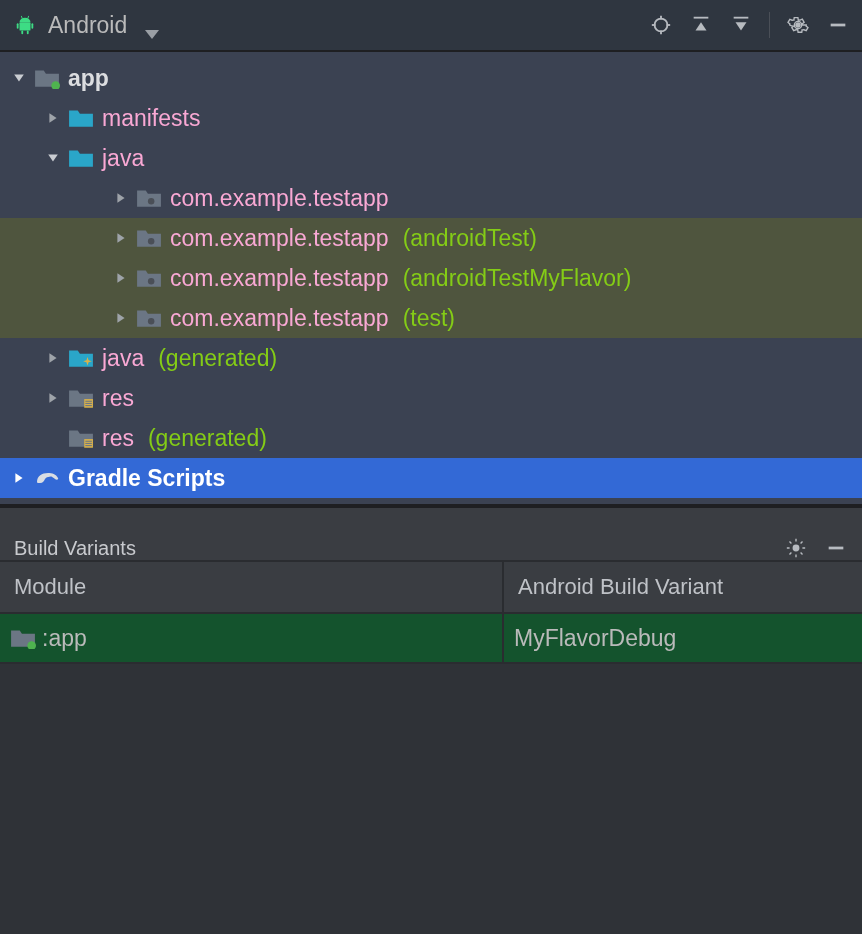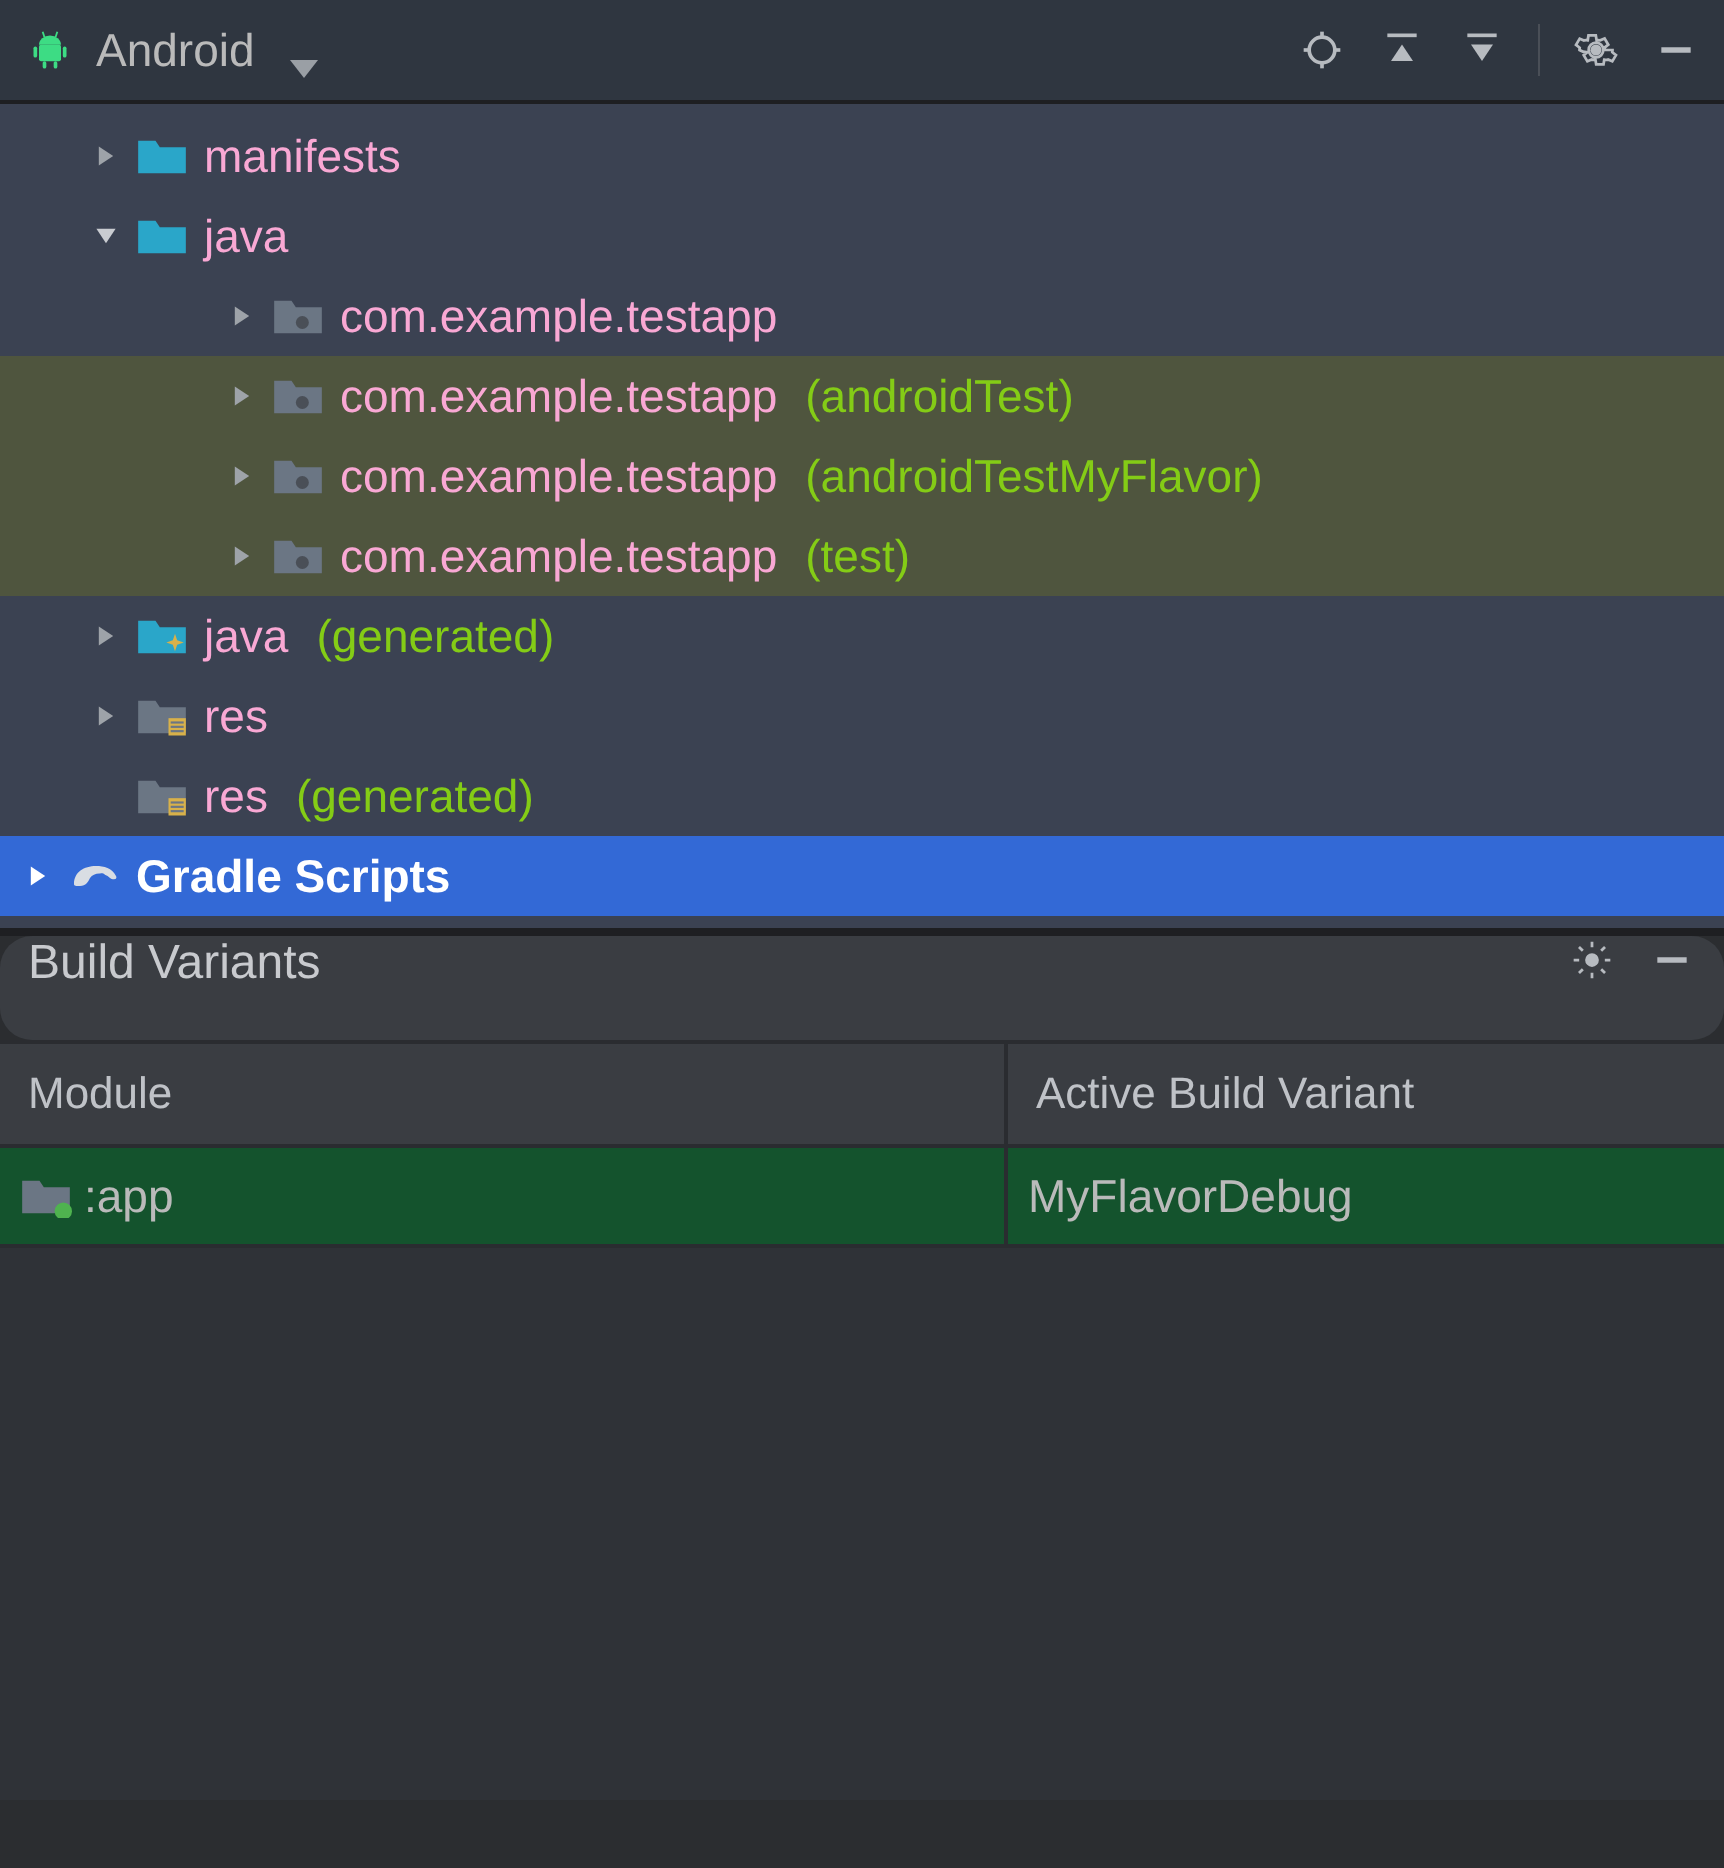--- a/index.html
+++ b/index.html
@@ -60,22 +60,22 @@
   .label { color: #f9a8d4; font-size: 23px; white-space: nowrap; }
   .label.bold { font-weight: 700; color: #dcdde0; }
   .suffix { color: #84cc16; font-size: 23px; margin-left: 6px; }
   .indent-0 { padding-left: 12px; }
   .indent-1 { padding-left: 46px; }
   .indent-2 { padding-left: 114px; }
 
   .bv-panel { border-top: 4px solid #1e1f22; display:flex; flex-direction:column; }
   .bv-header {
     height: 52px; background: #3a3d42;
-    display: flex; align-items: flex-start; padding: 0 14px;
-    color: #c8cace; font-size: 24px; border-radius: 16px;
+    display: flex; align-items: flex-end; padding: 0 14px;
+    color: #c8cace; font-size: 20px;
   }
   .bv-header .right { margin-left:auto; display:flex; gap:16px; align-items:center; }
   .bv-table-head {
     display:flex; height:52px; background:#3a3d42;
     border-top:2px solid #2a2c30;
   }
   .bv-th { display:flex; align-items:center; padding: 0 14px; color:#bfc2c7; font-size:22px; }
   .bv-col1 { width: 504px; border-right:2px solid #2a2c30; }
   .bv-col2 { flex:1; }
   .bv-row { display:flex; height:52px; background:#14532d; border-top:2px solid #2a2c30; border-bottom:2px solid #2a2c30;}
@@ -140,20 +140,34 @@
     <span class="tool-icon">
       <svg viewBox="0 0 24 24" width="22" height="22">
           <line x1="4" y1="12" x2="20" y2="12" stroke="#b7bbc0" stroke-width="3"></line>
         </svg>
     </span>
   </div>
 </div>
 
 <div class="tree">
 
+  <div class="tree-row indent-0">
+    <span class="chevron">
+        <svg viewBox="0 0 10 10">
+          <polygon points="1,2 9,2 5,8" fill="#c9ccd1"></polygon>
+        </svg>
+      </span>
+    <span class="icon-slot">
+      <svg viewBox="0 0 24 20" width="26" height="22">
+          <path d="M1 3h8l2 3h12v12H1z" fill="#6b7684"></path>
+          <circle cx="20" cy="17" r="4" fill="#4fb34f"></circle>
+        </svg>
+    </span>
+    <span class="label bold">app</span>
+  </div>
 
   <div class="tree-row indent-1">
     <span class="chevron">
         <svg viewBox="0 0 10 10">
           <polygon points="2,1 8,5 2,9" fill="#9ea3a9"></polygon>
         </svg>
       </span>
     <span class="icon-slot">
       <svg viewBox="0 0 24 20" width="26" height="22">
           <path d="M1 3h8l2 3h12v12H1z" fill="#2aa6c9"></path>
@@ -323,21 +337,21 @@
       </span>
       <span class="tool-icon">
         <svg viewBox="0 0 24 24" width="22" height="22">
             <line x1="4" y1="12" x2="20" y2="12" stroke="#b7bbc0" stroke-width="3"></line>
           </svg>
       </span>
     </div>
   </div>
   <div class="bv-table-head">
     <div class="bv-th bv-col1">Module</div>
-    <div class="bv-th bv-col2">Active Build Variant</div>
+    <div class="bv-th bv-col2">Android Build Variant</div>
   </div>
   <div class="bv-row">
     <div class="bv-td bv-col1">
       <span class="icon-slot">
         <svg viewBox="0 0 24 20" width="26" height="22">
             <path d="M1 3h8l2 3h12v12H1z" fill="#6b7684"></path>
             <circle cx="20" cy="17" r="4" fill="#4fb34f"></circle>
           </svg>
       </span>
       <span style="margin-left:6px;">:app</span>

